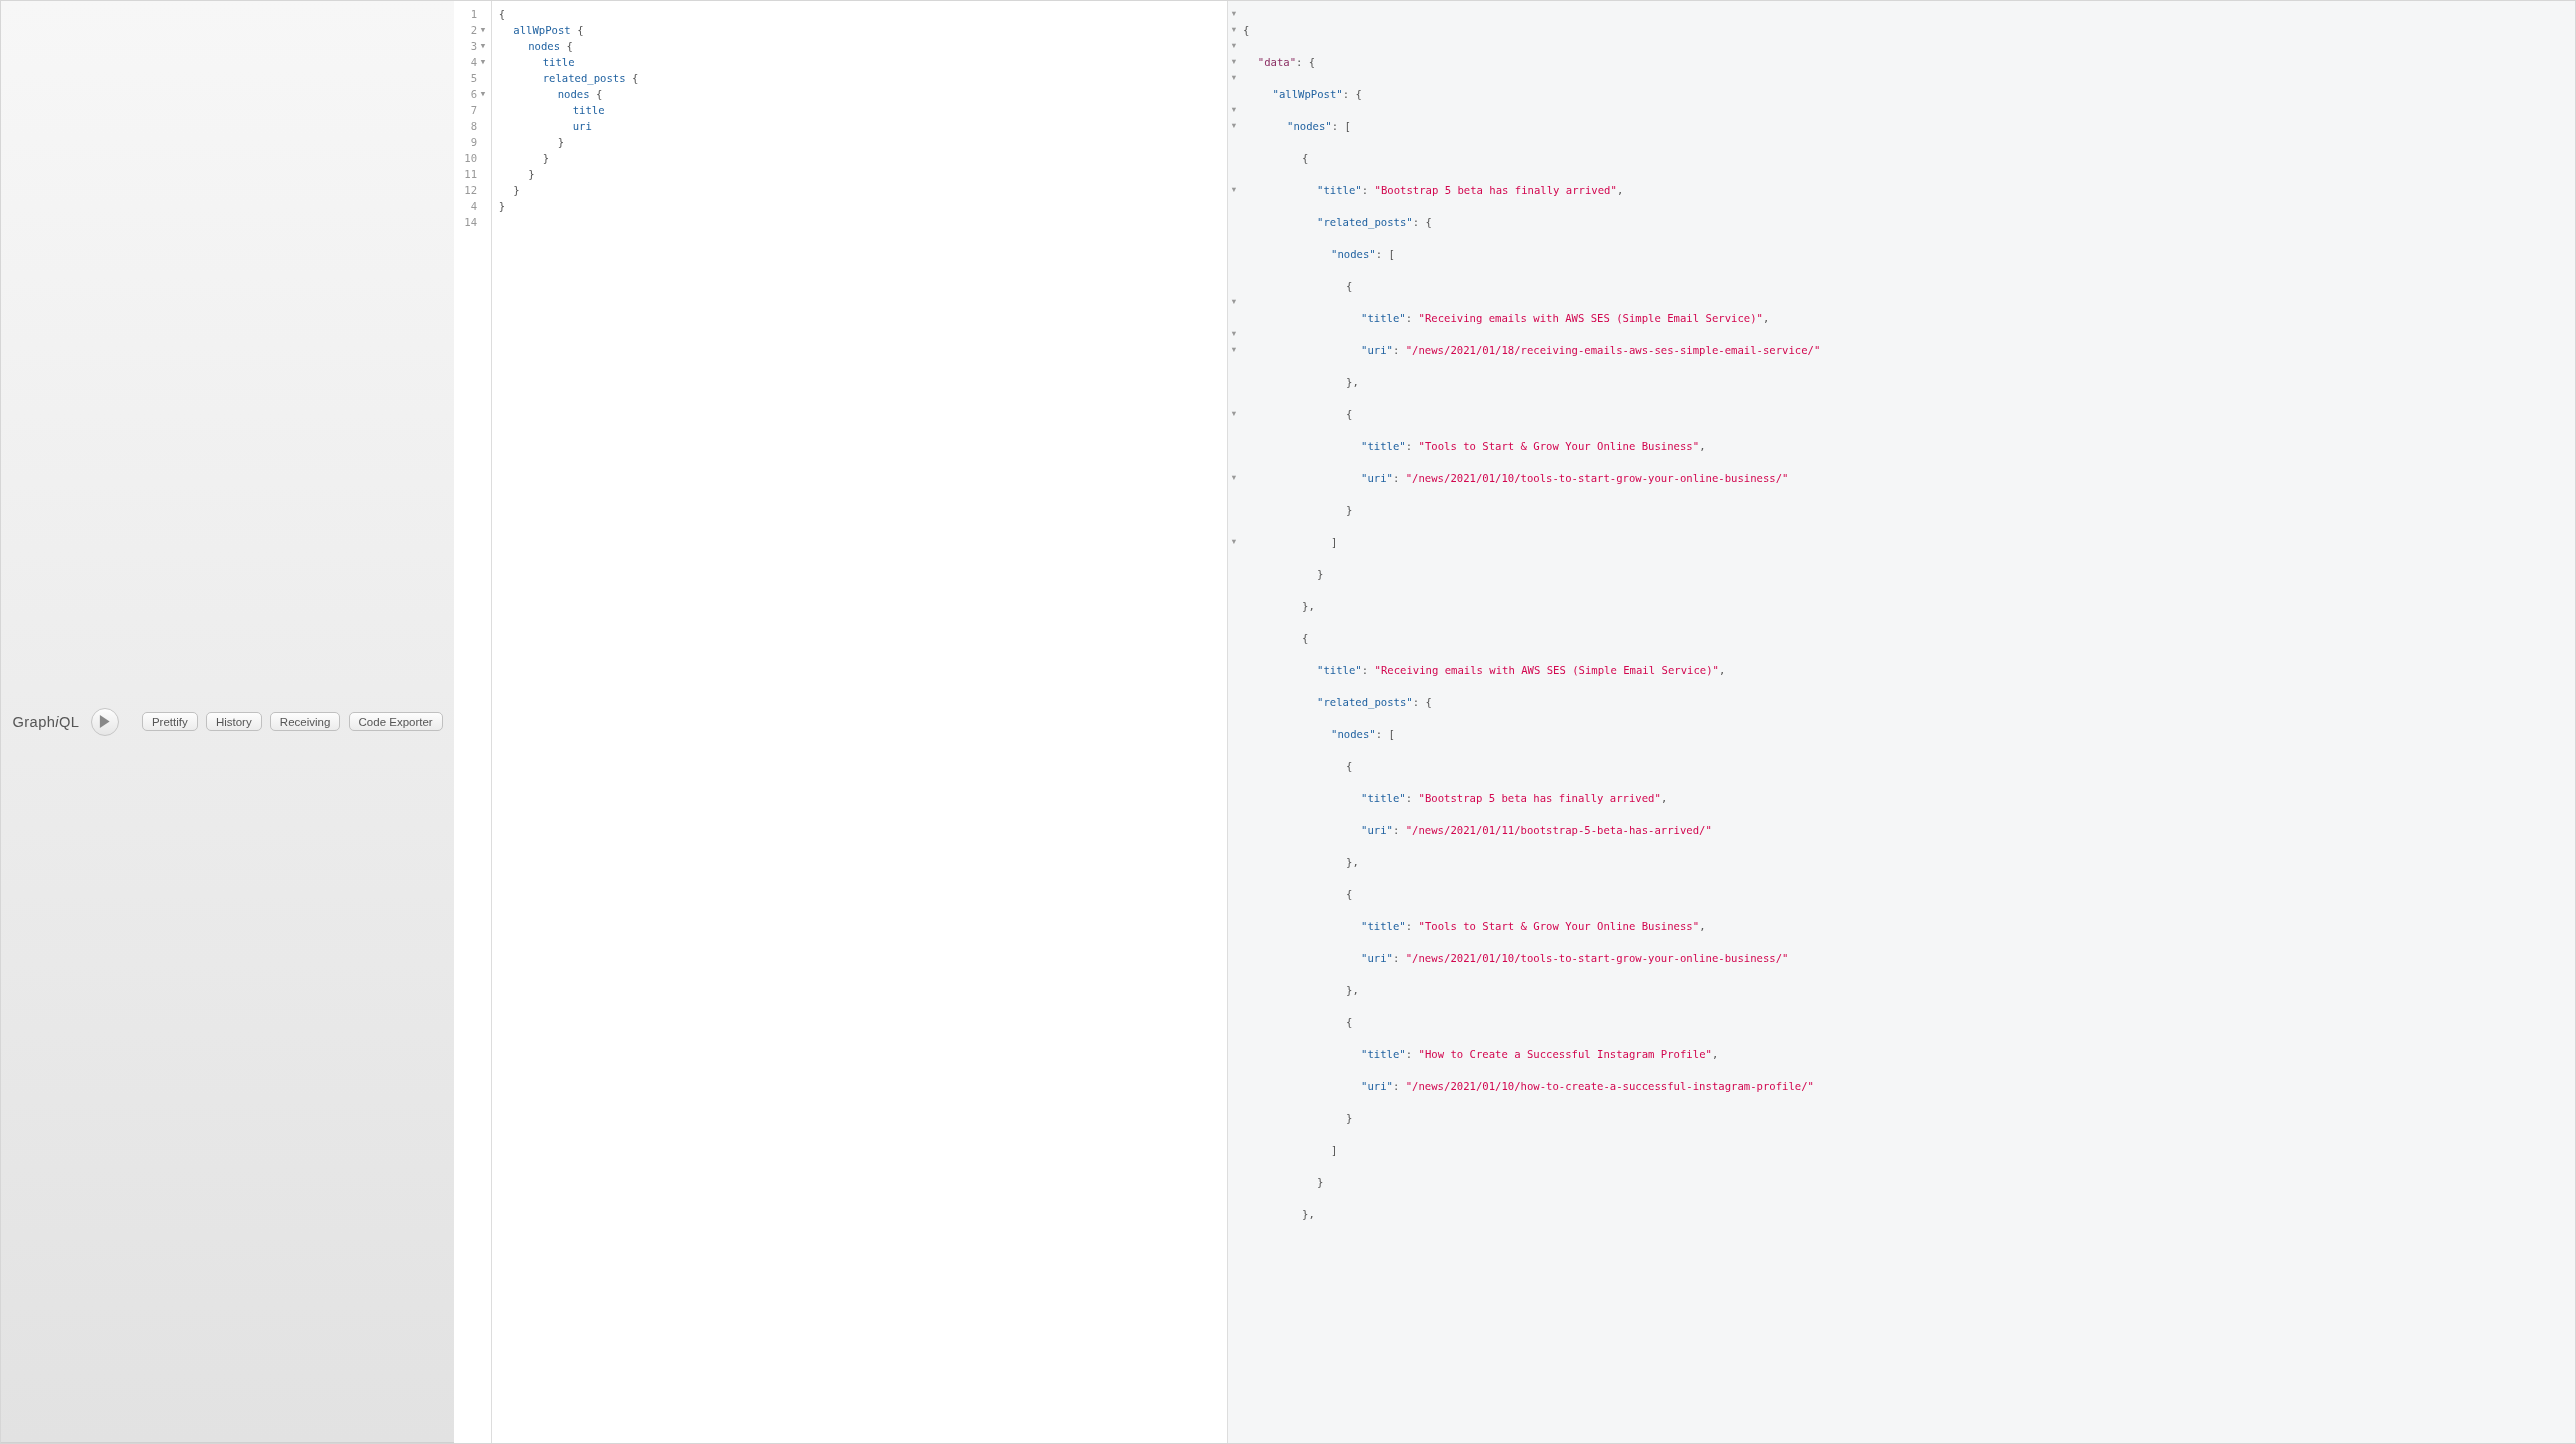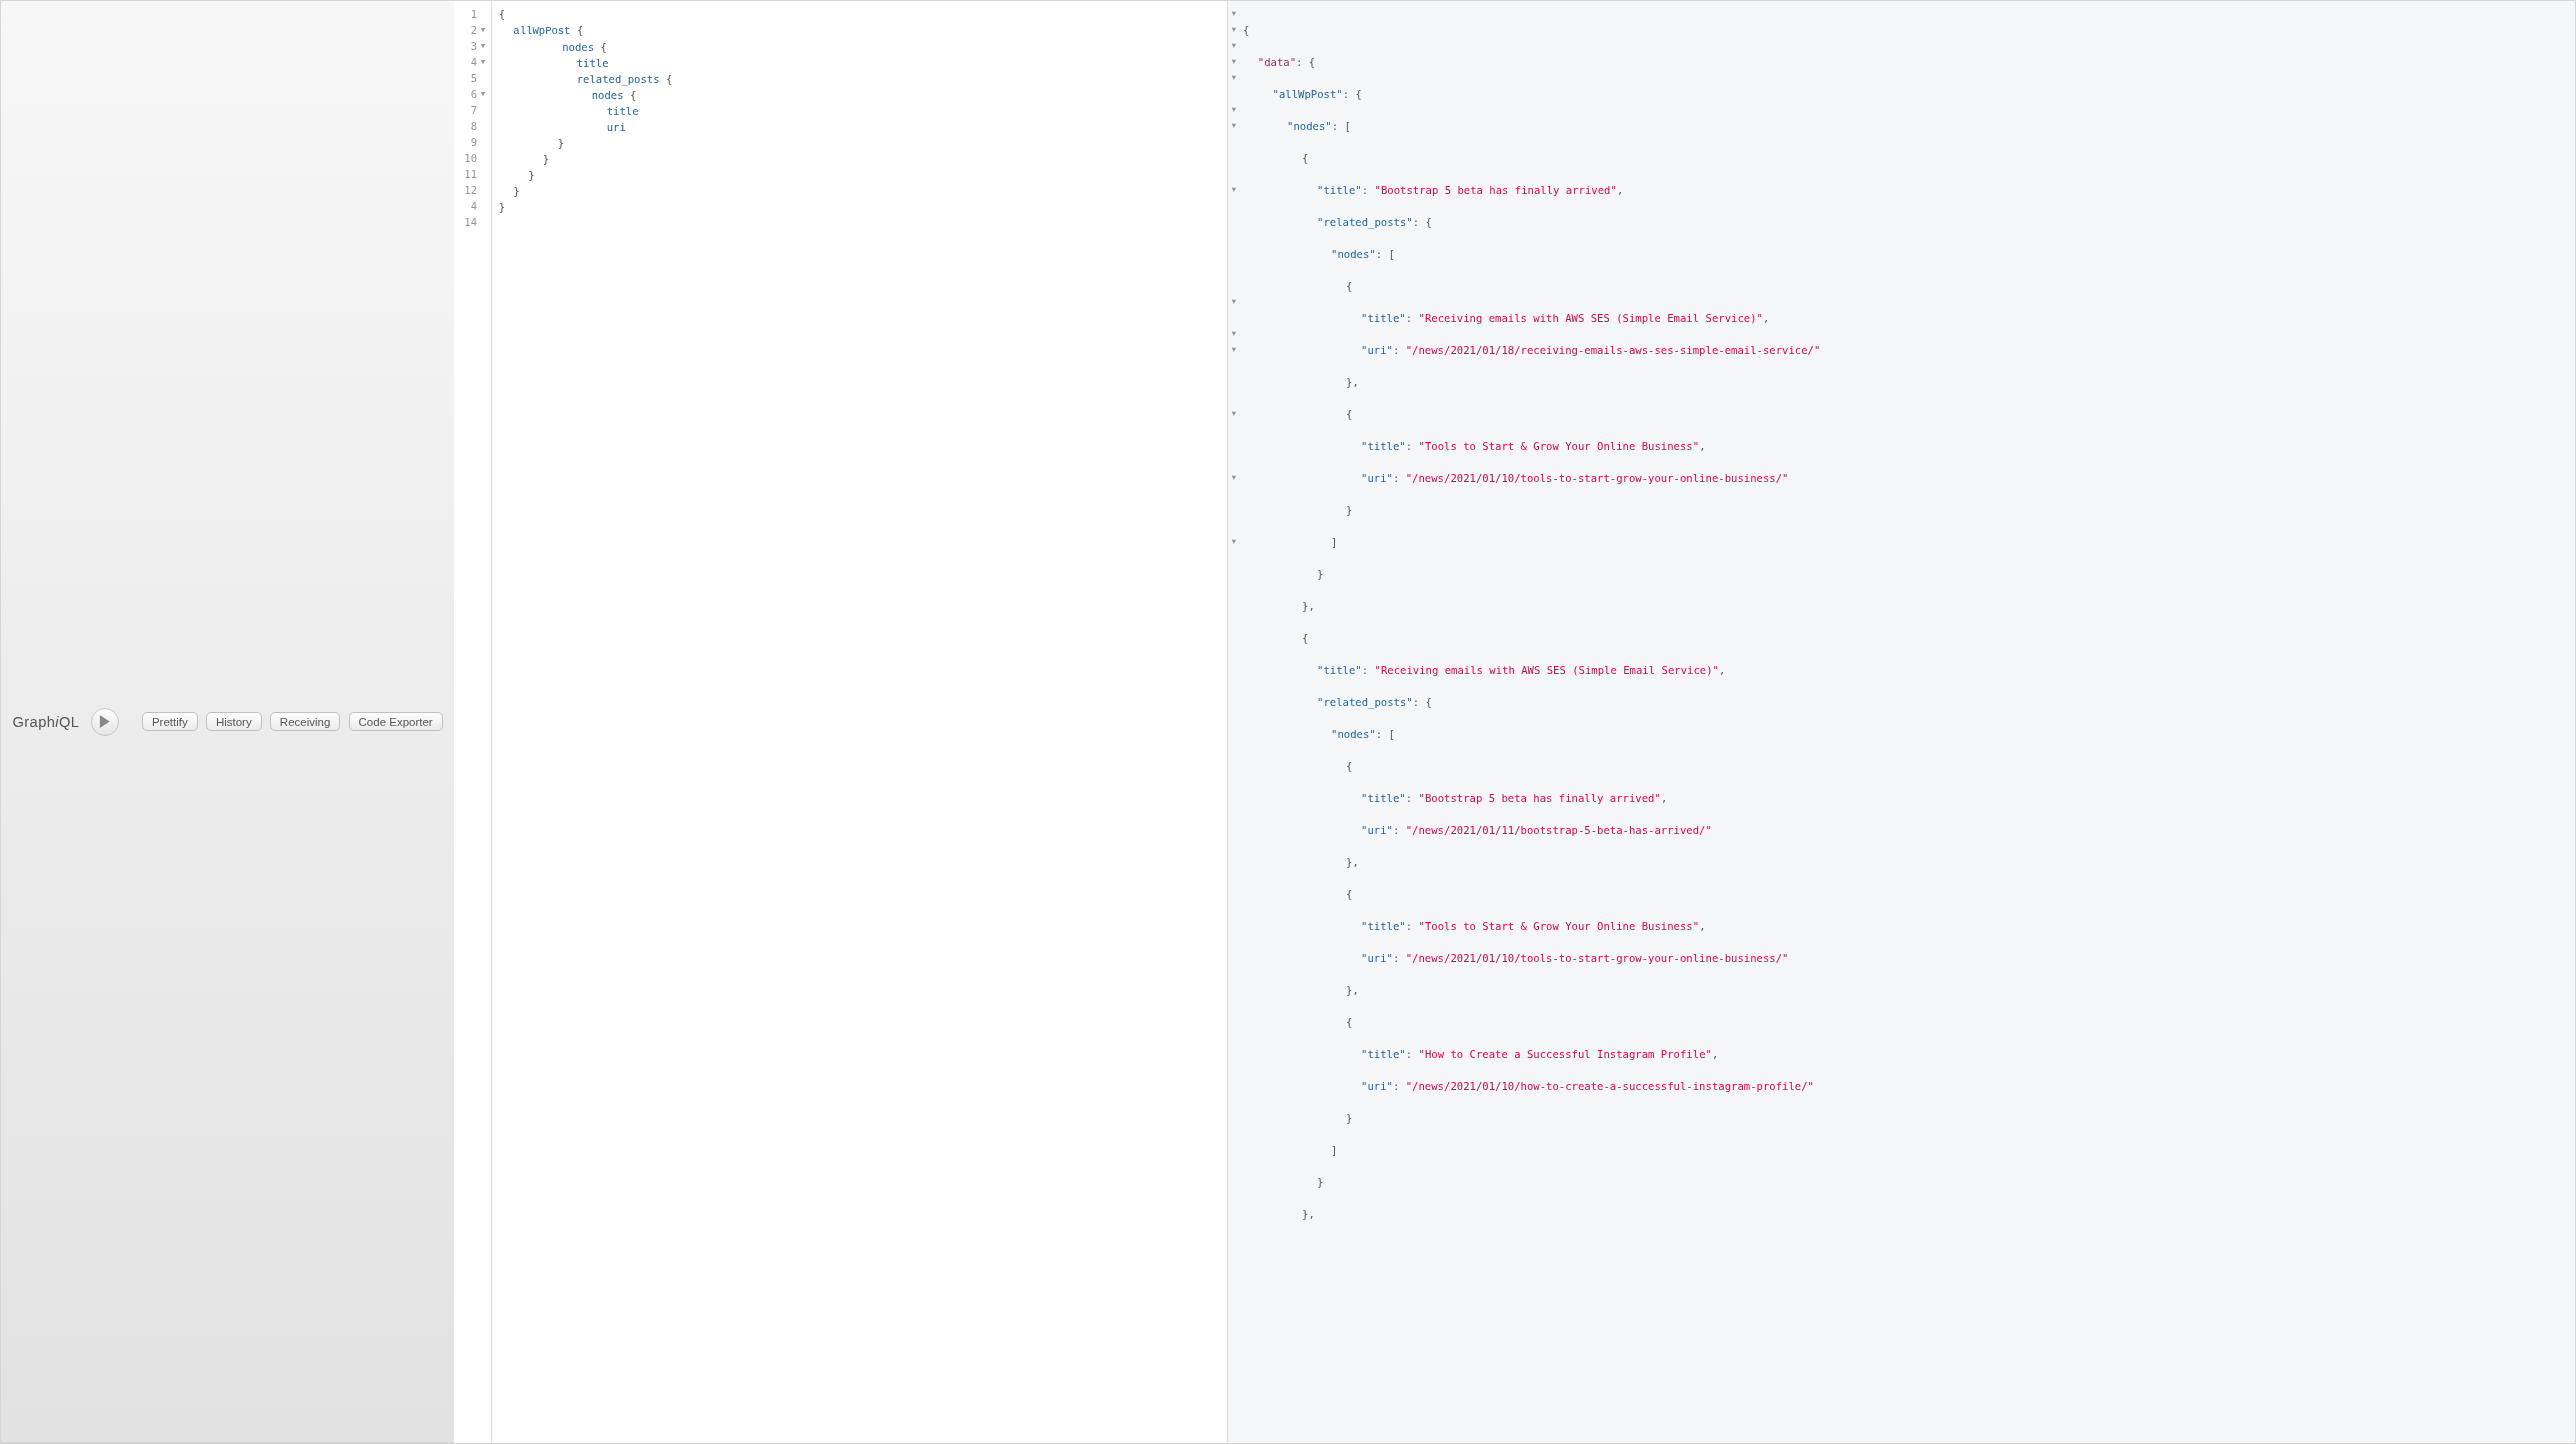--- a/index.html
+++ b/index.html
@@ -107,22 +107,22 @@
 .result-gutter div { height: 16px; }
 .result-code {
   flex: 1;
   padding: 4.9px 3.3px;
   font-family: Menlo, Consolas, monospace;
   font-size: 10.6px;
   line-height: 16px;
   overflow: auto;
   white-space: pre;
 }
-.cm-def { color: #1f61a0; font-family: Liberation Mono, monospace; }
-.cm-attr { color: #1f61a0; margin-left: 34px; }
+.cm-def { color: #1f61a0; }
+.cm-attr { color: #1f61a0; }
 .cm-punct { color: #555; }
 .cm-prop { color: #1f61a0; }
 .cm-key { color: #8b2e63; }
 .cm-str { color: #d2054e; }
 .cm-j { color: #555; }
 .i1{padding-left:14.7px}.i2{padding-left:29.5px}.i3{padding-left:44px}.i4{padding-left:59px}.i5{padding-left:74px}
 .ri0{padding-left:0}.ri1{padding-left:14.7px}.ri2{padding-left:29.5px}.ri3{padding-left:44px}.ri4{padding-left:59px}.ri5{padding-left:74px}.ri6{padding-left:88px}.ri7{padding-left:103px}.ri8{padding-left:118px}
 </style>
 </head>
 <body>

